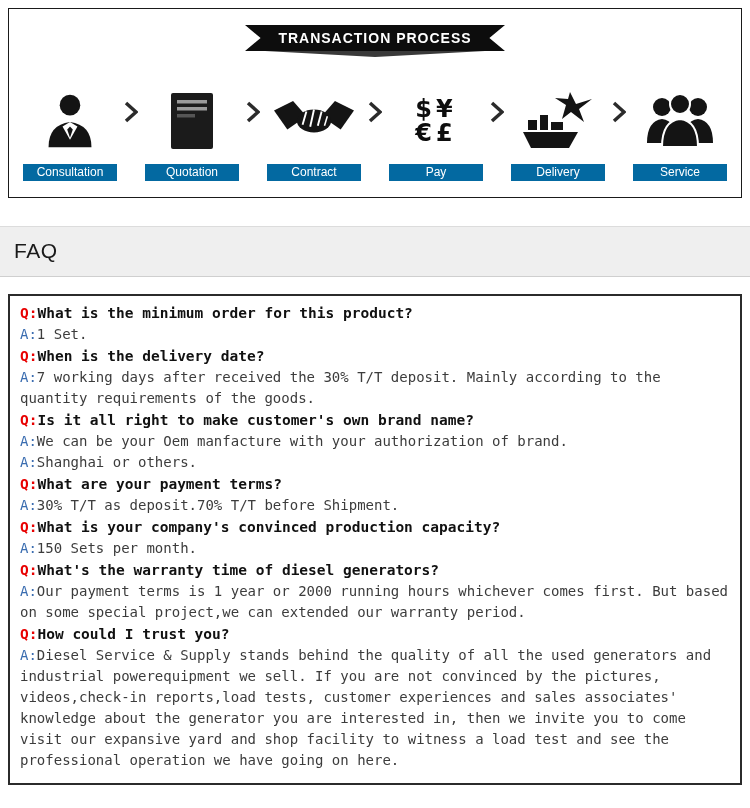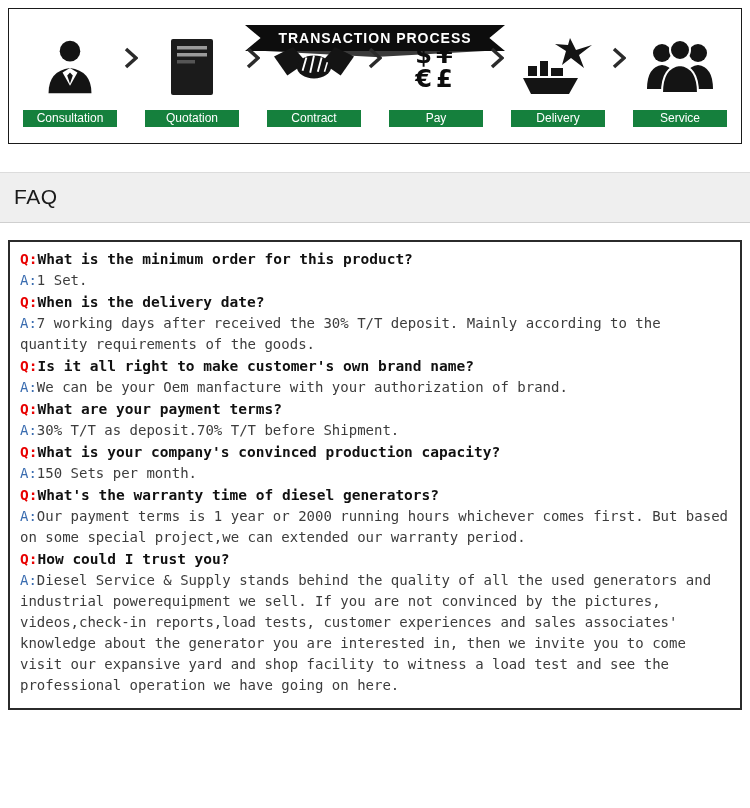--- a/index.html
+++ b/index.html
@@ -7,21 +7,21 @@
   body {
     width:750px;
     font-family:"Liberation Sans", sans-serif;
     color:#1a1a1a;
   }
 
   
   .process-panel {
     margin:8px 8px 0 8px;
     border:1px solid #1a1a1a;
-    height:136px;
+    height:190px;
     position:relative;
     background:#fff;
   }
   .ribbon {
     position:absolute;
     top:16px; left:50%;
     transform:translateX(-50%);
     width:260px; height:26px;
     background:#0d0d0d;
     color:#fff;
@@ -43,21 +43,21 @@
     left:0; right:0; bottom:16px;
     display:flex;
     align-items:flex-end;
     justify-content:center;
     gap:4px;
     padding:0 10px;
   }
   .step { display:flex; flex-direction:column; align-items:center; width:100px; }
   .step-icon-box { height:70px; display:flex; align-items:center; justify-content:center; }
   .step-label {
-    background:#15803d; color:#fff;
+    background:#0369a1; color:#fff;
     font-size:12px; line-height:17px;
     width:94px; text-align:center;
     margin-top:8px;
   }
   .arrow { margin-bottom:54px; flex:0 0 auto; }
   .pay-symbols {
     font-family:"DejaVu Sans", sans-serif;
     font-weight:bold; font-size:24px; line-height:1.02;
     letter-spacing:4px; text-align:center; color:#0d0d0d;
   }
@@ -228,20 +228,21 @@
     <div class="q-line"><span class="prefix">Q:</span><span>When is the delivery date?</span></div>
     <div class="a-line"><span class="prefix">A:</span><span>7 working days after received the 30% T/T deposit. Mainly according to the quantity requirements of the goods.</span></div>
   </div>
 
   <div>
     <div class="q-line"><span class="prefix">Q:</span><span>Is it all right to make customer's own brand name?</span></div>
     <div class="a-line"><span class="prefix">A:</span><span>We can be your Oem manfacture with your authorization of brand.</span></div>
   </div>
 
   <div>
+    <div class="a-line"><span class="prefix">A:</span><span>Shanghai or others.</span></div>
   </div>
 
   <div>
     <div class="q-line"><span class="prefix">Q:</span><span>What are your payment terms?</span></div>
     <div class="a-line"><span class="prefix">A:</span><span>30% T/T as deposit.70% T/T before Shipment.</span></div>
   </div>
 
   <div>
     <div class="q-line"><span class="prefix">Q:</span><span>What is your company's convinced production capacity?</span></div>
     <div class="a-line"><span class="prefix">A:</span><span>150 Sets per month.</span></div>

